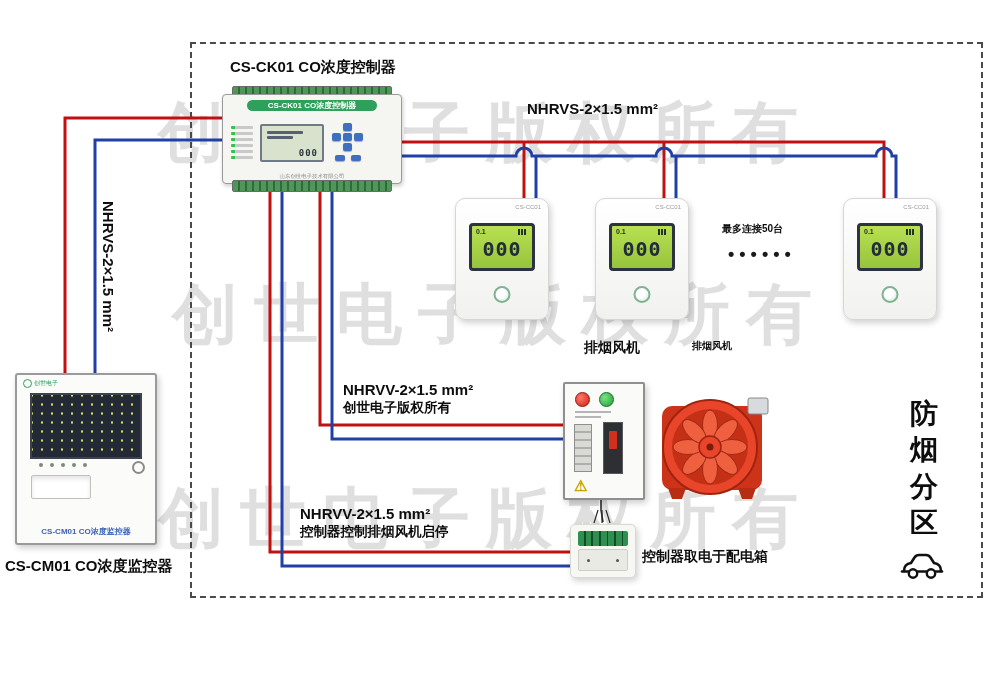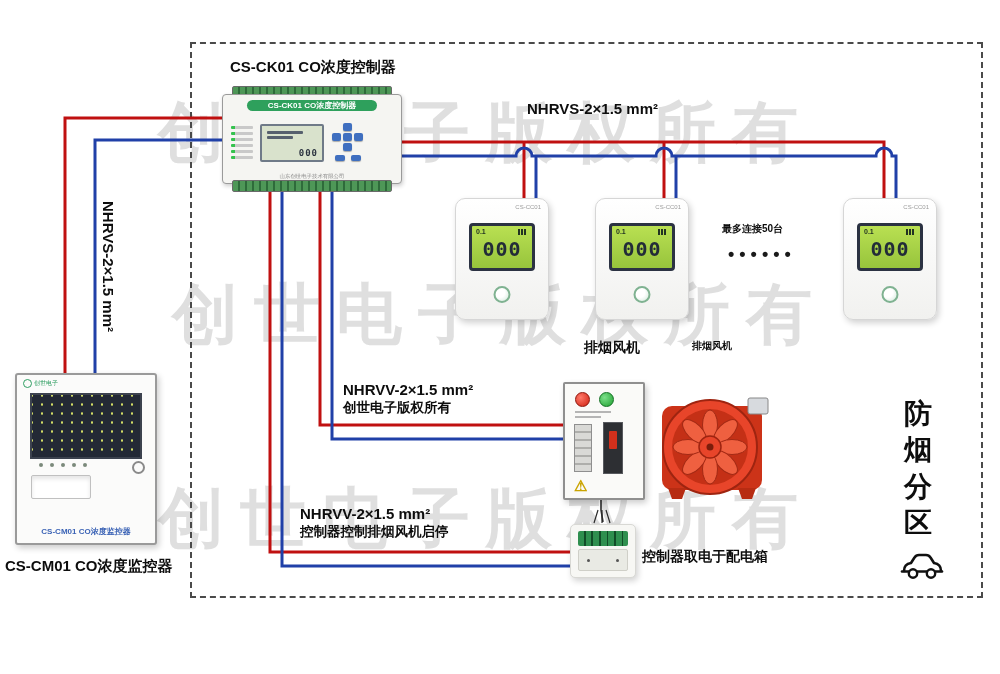--- a/index.html
+++ b/index.html
@@ -29,21 +29,21 @@
   .cap-powerbox{left:584px;top:339px;font-size:14px;}
   .cap-fan{left:664px;top:339px;font-size:10px;margin-left:28px;}
   .cap-power{left:343px;top:381px;font-size:15px;line-height:18px;}
   .cap-ctrl{left:300px;top:505px;font-size:15px;line-height:18px;}
   .cap-module{left:642px;top:548px;font-size:14px;}
   .cap-monitor{left:5px;top:556px;font-size:15px;line-height:19px;}
   .lbl .l2{font-size:13.5px;}
   .busleft{left:28px;top:258px;width:160px;text-align:center;font-size:15px;
            transform:rotate(90deg);}
   .zone{left:904px;top:396px;width:34px;font-size:28px;line-height:1.3;
-        word-break:break-all;white-space:normal;text-align:left;}
+        word-break:break-all;white-space:normal;text-align:right;}
 
   
   .controller{left:222px;top:86px;width:180px;height:106px;}
   .term{position:absolute;left:10px;right:10px;height:10px;border:1px solid #6a6a6a;border-radius:2px;
         background:repeating-linear-gradient(90deg,#4e9757 0 5px,#2e6b3a 5px 7px);}
   .term-top{top:0}.term-bottom{bottom:0}
   .ctrl-panel{position:absolute;top:8px;bottom:8px;left:0;right:0;background:#f5f5f2;
               border:1px solid #9a9a9a;border-radius:4px;box-shadow:1px 2px 4px rgba(0,0,0,.2);
               display:flex;flex-direction:column;}
   .ctrl-header{margin:5px auto 2px;width:130px;background:#2ea05c;color:#fff;font-size:8px;

